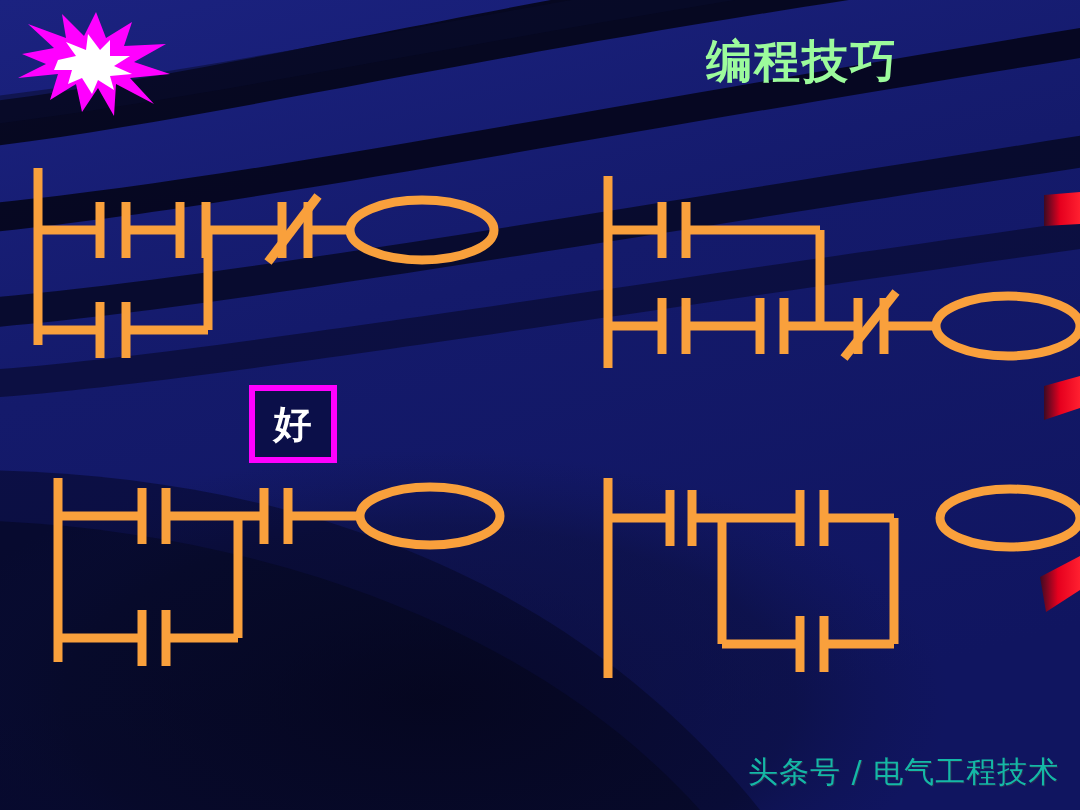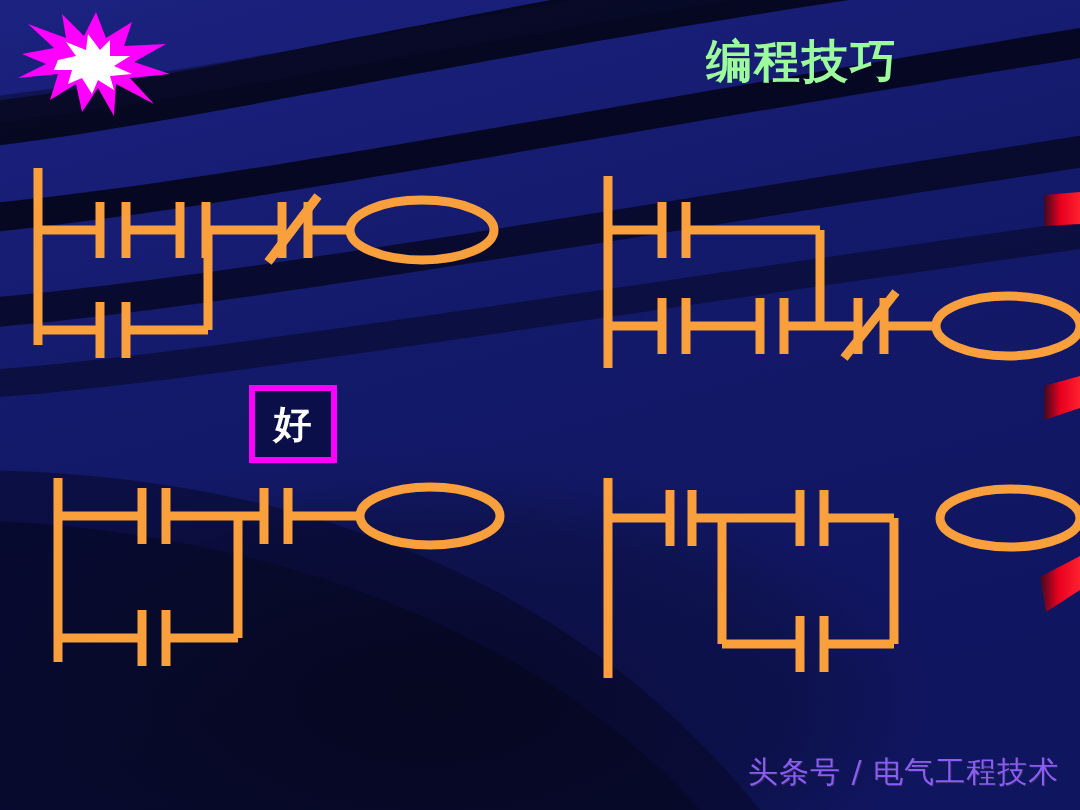--- a/index.html
+++ b/index.html
@@ -65,21 +65,21 @@
     top: 385px;
     width: 123px;
     height: 78px;
   }
 
   .footer-credit {
     position: absolute;
     left: 748px;
     top: 757px;
     font-size: 30px;
-    color: #8b5cf6;
+    color: #14b8a6;
     white-space: nowrap;
     letter-spacing: 1px;
     line-height: 1;
     text-shadow: 1px 1px 0 #2a2a55;
   }
 
   .ladder-svg {
     position: absolute;
     overflow: visible;
   }

